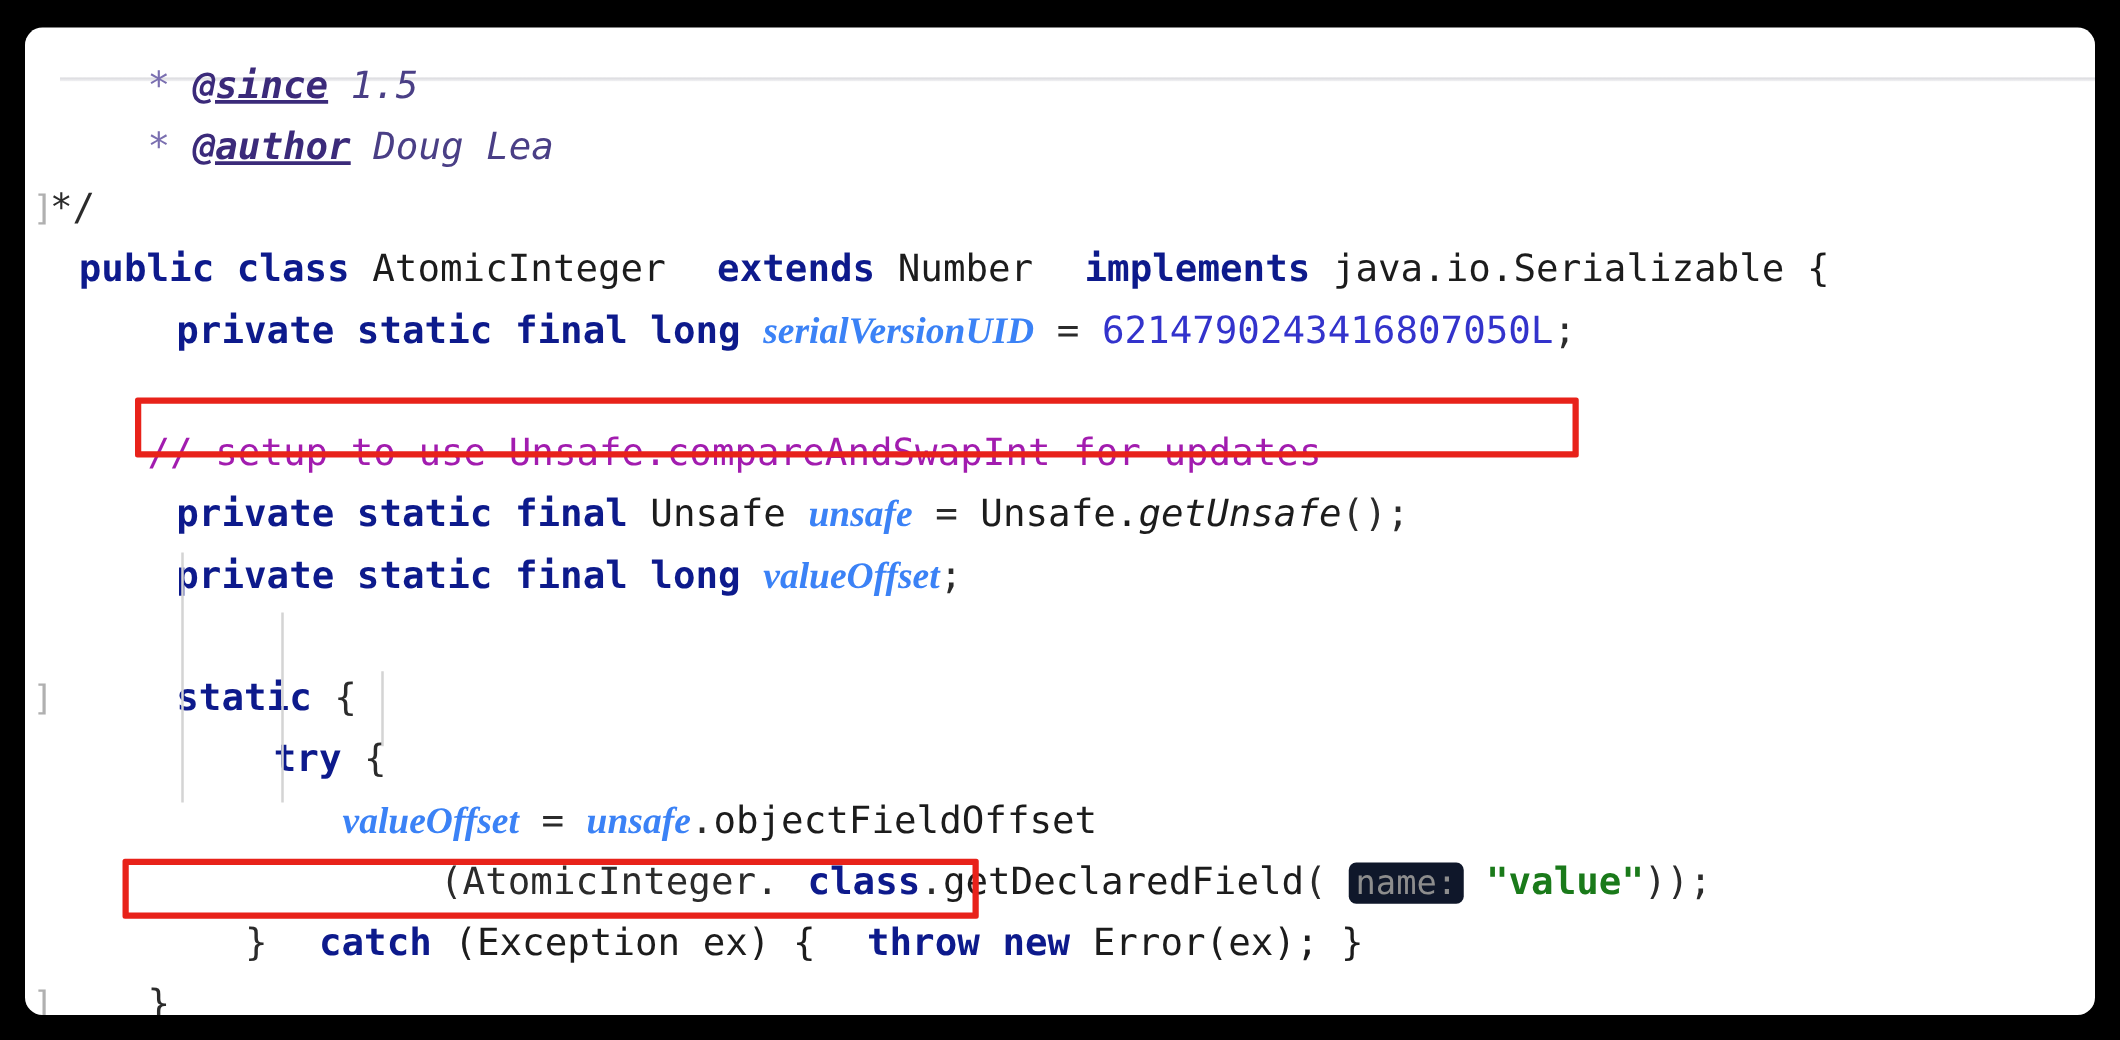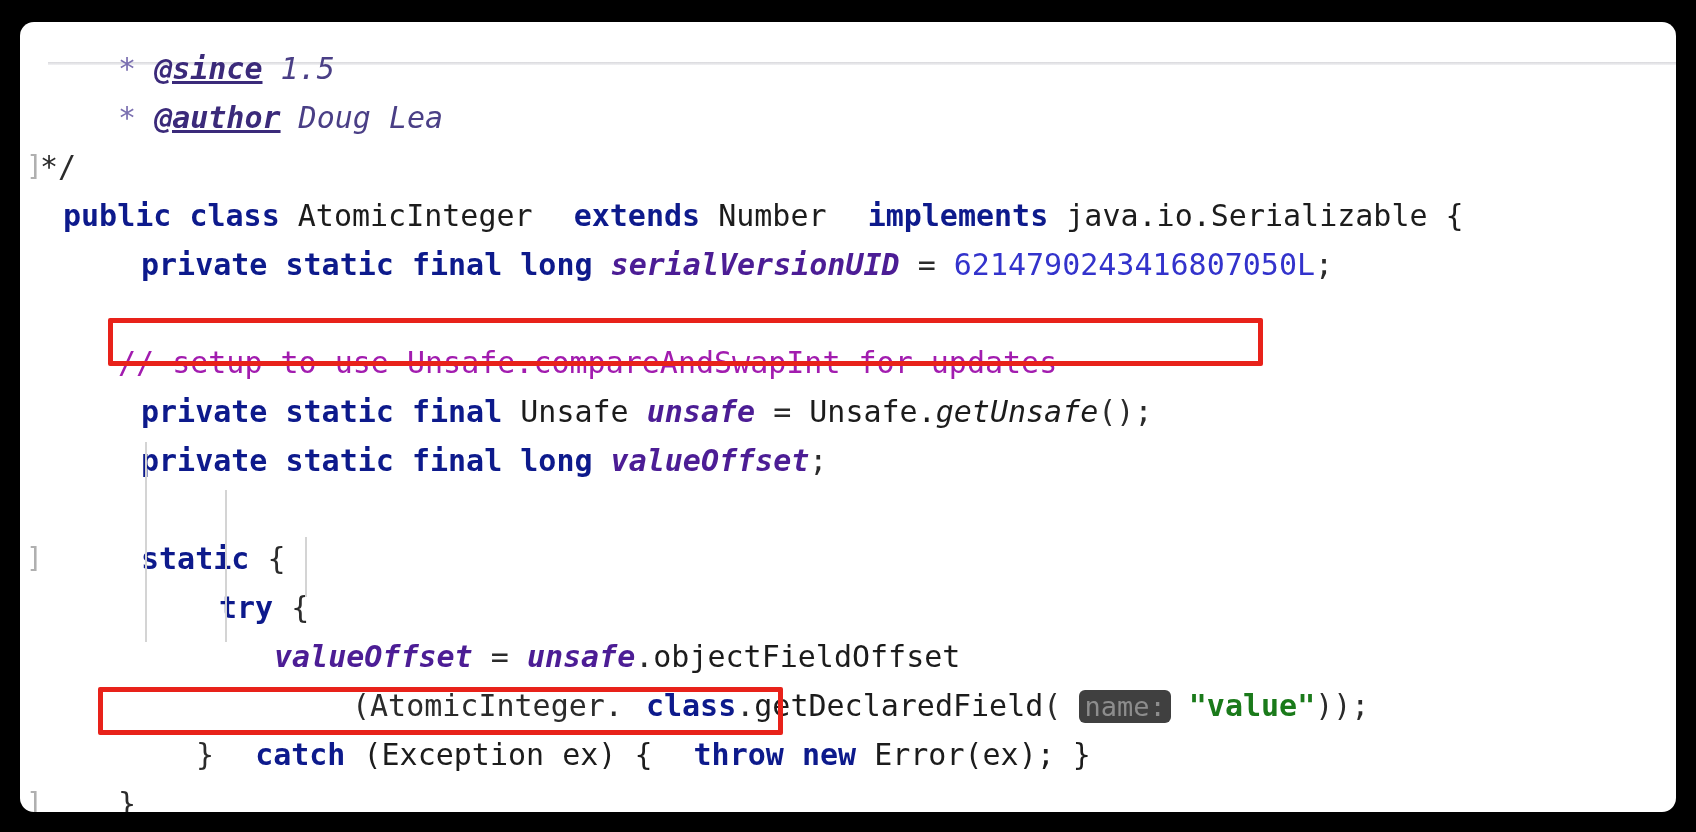--- a/index.html
+++ b/index.html
@@ -59,36 +59,36 @@
   .line {
     position: relative;
     height: 49px;
     padding-left: 20px;
     box-sizing: border-box;
   }
 
   
   .kw        { color: #0d1a8c; font-weight: bold; margin-left: 23px; }      
   .plain     { color: #1c1c1c; }                          
-  .field     { color: #4c1d95; font-weight: bold; font-style: italic; }      
+  .field     { color: #3b82f6; font-weight: bold; font-style: italic; font-family: Liberation Serif, serif; }      
   .num       { color: #3333cc; text-align: center; }                          
   .str       { color: #1a7a1a; font-weight: bold; }       
   .comment   { color: #a21caf; }      
   .doc-star  { color: #7a6fb0; }                          
   .doc-tag   { color: #3b2a7a; font-weight: bold; font-style: italic;
                text-decoration: underline; text-align: right; }              
   .doc-text  { color: #4a3f86; font-style: italic; margin-top: 24px; }      
   .doc-close { color: #2b2b2b; }
   .punct     { color: #2b2b2b; }
   .method    { color: #1c1c1c; }
   .method-i  { color: #1c1c1c; font-style: italic; }
 
   
   .hint {
-    background: #404040;
+    background: #0f172a;
     color: #8d8d8d;
     border-radius: 6px;
     padding: 1px 5px;
     font-style: normal;
     font-size: 27px;
     margin-top: 15px;
   }
 
   
   .guide {

